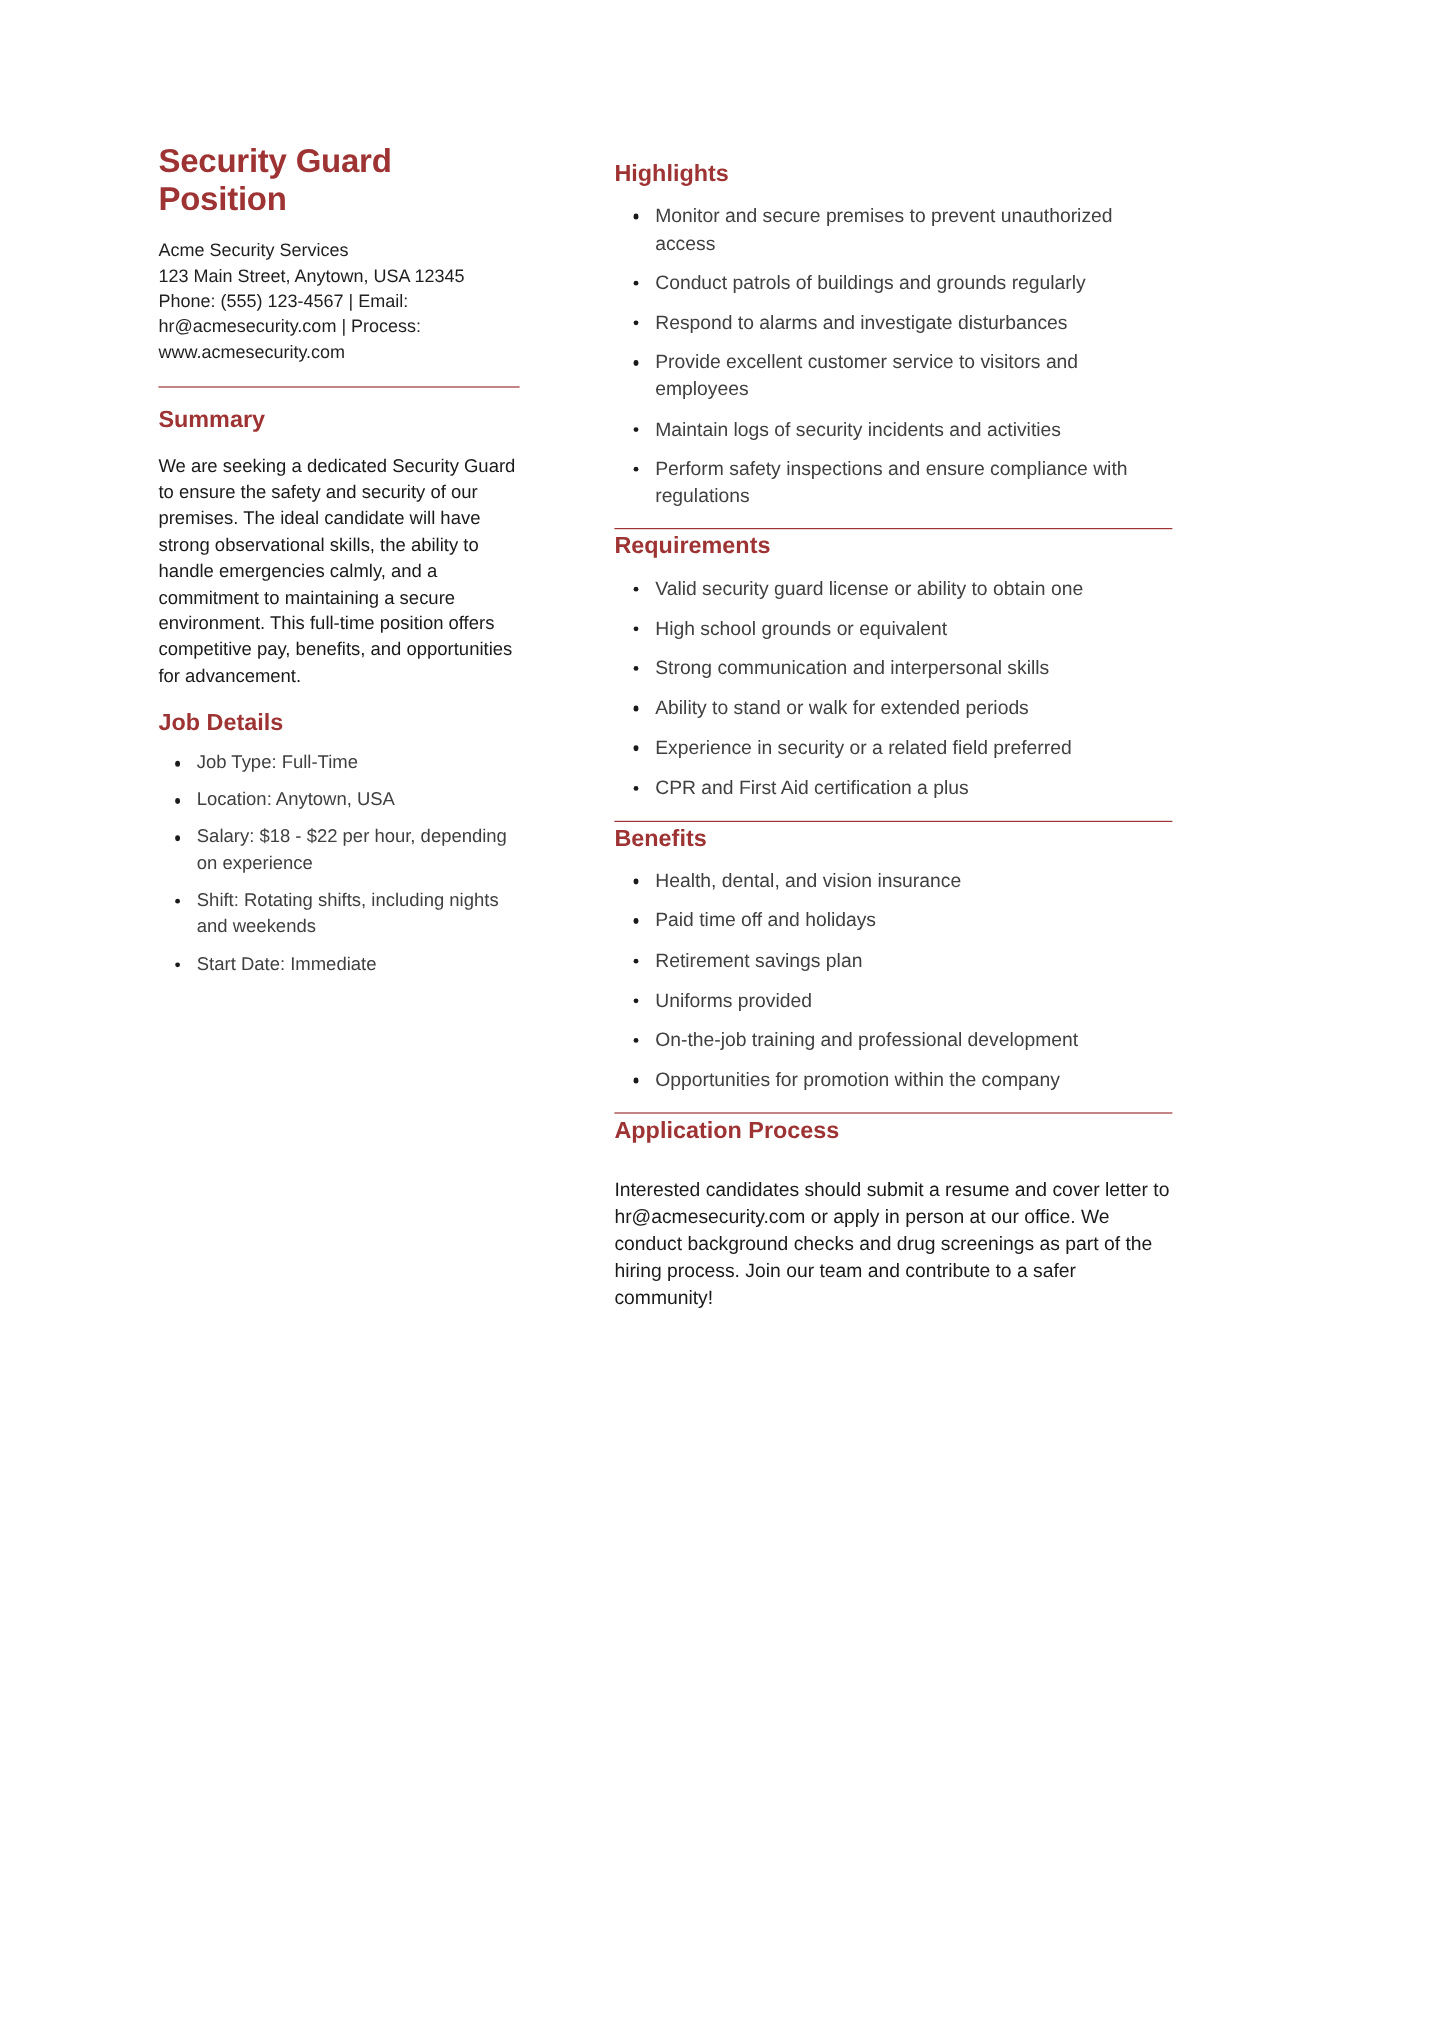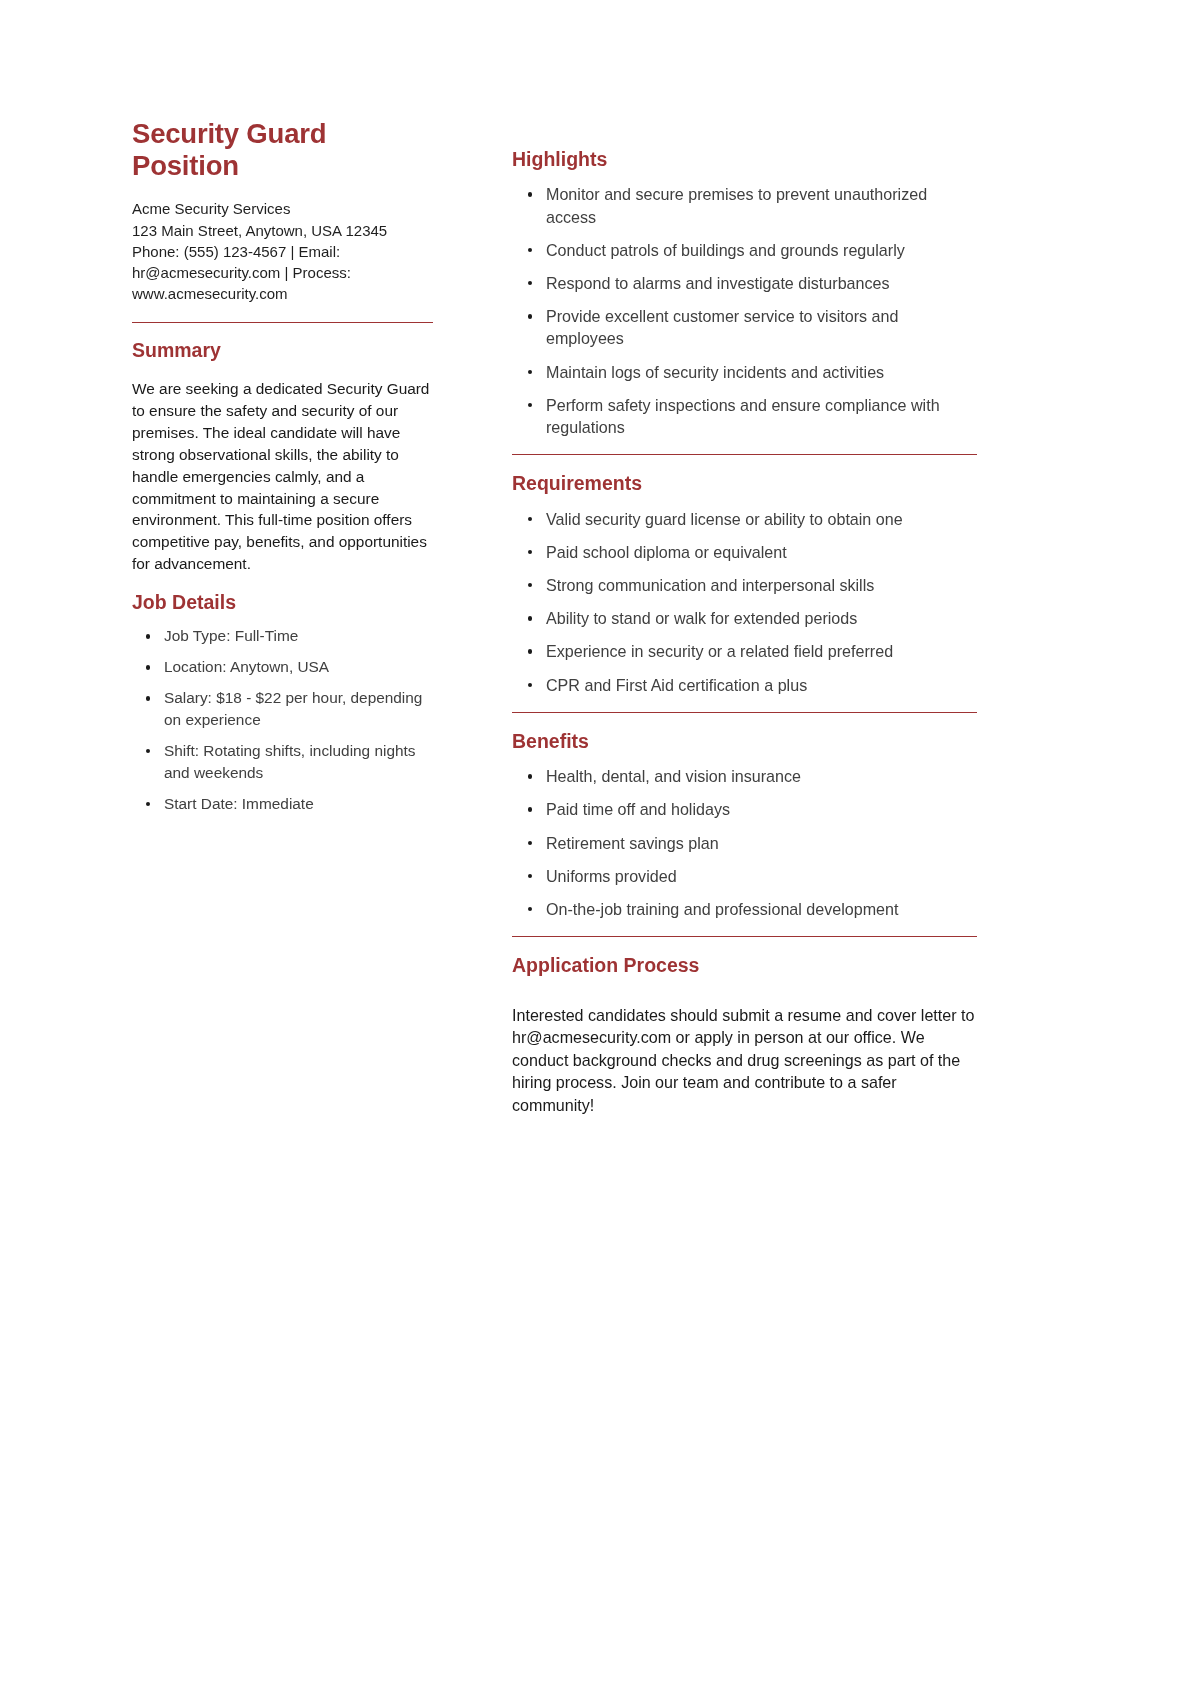--- a/index.html
+++ b/index.html
@@ -134,21 +134,21 @@
     top: 9px;
   }
 
   .col-right .body-text {
     font-size: 16.1px;
     line-height: 1.4;
     margin-top: 26px;
   }
 
   .col-right .section-heading {
-    margin-top: 17px;
+    margin-top: 3px;
   }
 </style>
 </head>
 <body>
 
 <div class="page">
   <div class="columns">
 
     <div class="col-left">
 
@@ -192,37 +192,38 @@
         <li>Maintain logs of security incidents and activities</li>
         <li>Perform safety inspections and ensure compliance with regulations</li>
       </ul>
 
       <hr class="rule rule-right">
 
       <h2 class="section-heading">Requirements</h2>
 
       <ul class="bullets">
         <li>Valid security guard license or ability to obtain one</li>
-        <li>Paid school diploma or equivalent</li>
+        <li>High school grounds or equivalent</li>
         <li>Strong communication and interpersonal skills</li>
         <li>Ability to stand or walk for extended periods</li>
         <li>Experience in security or a related field preferred</li>
         <li>CPR and First Aid certification a plus</li>
       </ul>
 
       <hr class="rule rule-right">
 
       <h2 class="section-heading">Benefits</h2>
 
       <ul class="bullets">
         <li>Health, dental, and vision insurance</li>
         <li>Paid time off and holidays</li>
         <li>Retirement savings plan</li>
         <li>Uniforms provided</li>
         <li>On-the-job training and professional development</li>
+        <li>Opportunities for promotion within the company</li>
       </ul>
 
       <hr class="rule rule-right">
 
       <h2 class="section-heading">Application Process</h2>
 
       <p class="body-text">Interested candidates should submit a resume and cover letter to hr@acmesecurity.com or apply in person at our office. We conduct background checks and drug screenings as part of the hiring process. Join our team and contribute to a safer community!</p>
 
     </div>
 

